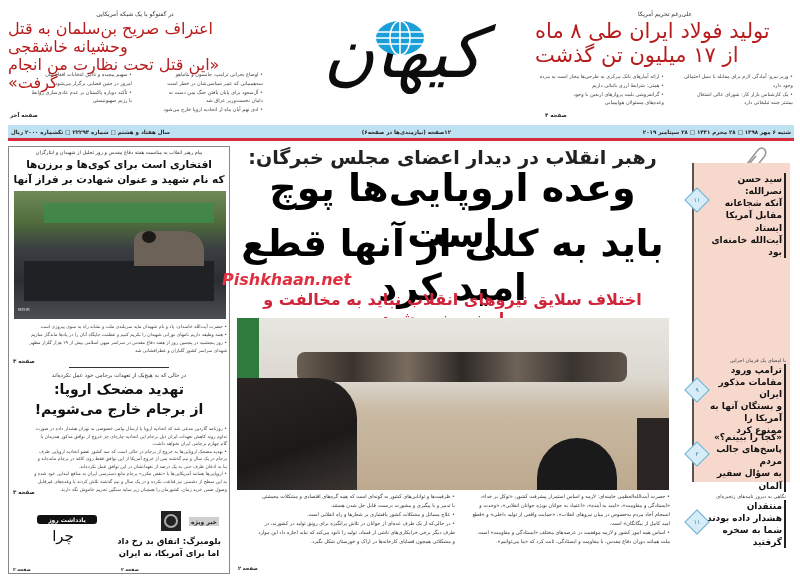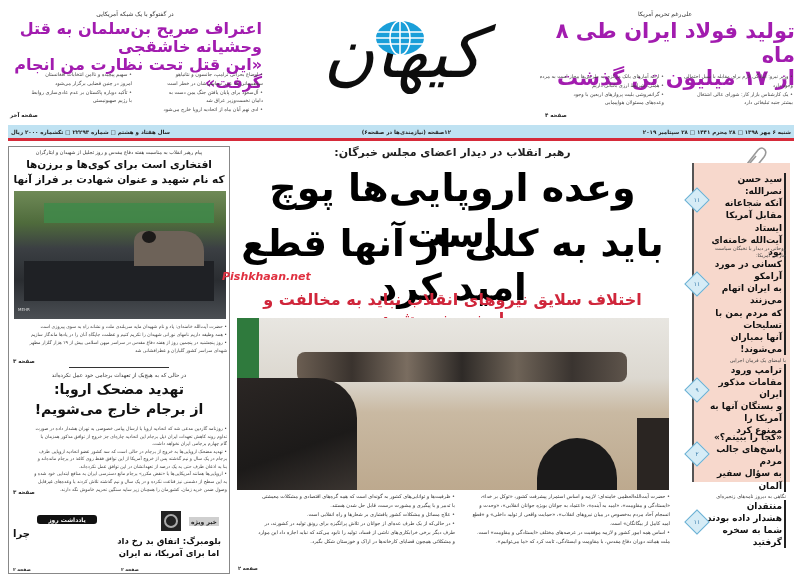--- a/index.html
+++ b/index.html
@@ -3,45 +3,45 @@
 <meta charset="utf-8">
 <style>
   * { box-sizing: border-box; margin: 0; padding: 0; }
   html, body { width: 800px; height: 579px; overflow: hidden; background: #ffffff; }
   body { font-family: "DejaVu Sans", sans-serif; color: #111; position: relative; direction: rtl; }
 
   .abs { position: absolute; }
 
   
   .mast-kicker { font-size: 6px; color: #333; text-align: center; }
-  .mast-head { font-weight: bold; text-align: right; line-height: 1.12; color: #a21caf; }
+  .mast-head { font-weight: normal; text-align: left; line-height: 1.12; color: #b91c1c; }
   .bullets { font-size: 5px; color: #444; line-height: 1.75; }
   .bullets div { white-space: nowrap; overflow: hidden; }
   .page-ref { font-size: 5.5px; font-weight: bold; color: #222; }
 
   .logo { position: absolute; left: 283px; top: 8px; width: 240px; height: 110px; }
   .logo-text { position: absolute; left: 0; top: 10px; width: 240px; text-align: center; font-family: "DejaVu Serif", serif; font-size: 70px; font-style: italic; color: #0d0d0d; line-height: 1; letter-spacing: -4px; }
   .globe { position: absolute; left: 92px; top: 12px; width: 50px; height: 36px; }
 
   
   .datebar { left: 8px; top: 125px; width: 786px; height: 13px; background: #bfe2f2; font-size: 5.5px; font-weight: bold; color: #222; display: flex; align-items: center; justify-content: space-between; padding: 0 3px; }
   .redline { left: 8px; top: 138px; width: 786px; height: 3px; background: #d62b3a; }
 
   
   .leftcol { left: 8px; top: 146px; width: 222px; height: 428px; border: 1px solid #888; }
   .photo-grave { position: absolute; left: 5px; top: 44px; width: 212px; height: 128px; background: linear-gradient(180deg, #6f8a57 0%, #4f6b3c 25%, #3b3f43 45%, #2a2d31 70%, #4b4f54 100%); overflow: hidden; }
   .divider-short { position: absolute; left: 60px; width: 100px; height: 1px; background: #333; }
   .black-tag { position: absolute; background: #111; color: #fff; font-size: 6px; font-weight: bold; text-align: center; border-radius: 3px; padding: 1px 0; }
   .grey-tag { position: absolute; background: #cfcfcf; color: #222; font-size: 6px; font-weight: bold; text-align: center; padding: 1px 0; }
 
   
-  .center-kicker { left: 235px; top: 146px; width: 435px; text-align: center; font-size: 11px; font-weight: bold; color: #222; }
+  .center-kicker { left: 235px; top: 146px; width: 435px; text-align: center; font-size: 19px; font-weight: bold; color: #222; }
   .center-head { left: 235px; width: 435px; text-align: center; font-weight: bold; color: #000; letter-spacing: -1px; }
   .center-sub { left: 235px; top: 290px; width: 435px; text-align: center; font-size: 16px; font-weight: bold; color: #d0263b; }
-  .watermark { left: 222px; top: 270px; font-size: 11px; font-weight: bold; color: #e03040; direction: ltr; font-style: italic; }
+  .watermark { left: 222px; top: 270px; font-size: 16px; font-weight: bold; color: #e03040; direction: ltr; font-style: italic; }
   .photo-meeting { left: 237px; top: 318px; width: 432px; height: 172px; background: linear-gradient(180deg, #e8e6e1 0%, #dcd8d0 35%, #c9b9a2 55%, #bda98e 100%); overflow: hidden; }
   .caption { font-size: 5px; color: #333; line-height: 1.8; }
 
   
   .rightcol { left: 692px; top: 163px; width: 98px; height: 319px; background: #f7d8cc; border-left: 2px solid #555; }
   .rc-item { position: absolute; right: 4px; width: 82px; text-align: right; }
   .rc-kicker { font-size: 5px; color: #444; line-height: 1.3; }
   .rc-head { font-size: 9px; font-weight: bold; color: #111; line-height: 1.35; border-right: 2px solid #222; padding-right: 2px; }
   .rc-badge { position: absolute; left: -16px; width: 18px; height: 18px; transform: rotate(45deg); background: #d6ecf6; border: 1px solid #6ab0d4; }
   .rc-badge span { display: block; transform: rotate(-45deg); font-size: 6px; color: #3378a8; text-align: center; line-height: 16px; }
@@ -154,21 +154,21 @@
   <div class="abs" style="right:48px;top:364px;width:20px;height:20px;background:#222;">
     <div class="abs" style="left:3px;top:3px;width:14px;height:14px;border:2px solid #aaa;border-radius:50%;"></div>
   </div>
   <div class="abs" style="right:6px;top:389px;width:108px;text-align:center;font-size:8.5px;font-weight:bold;line-height:1.4;">
     <div>بلومبرگ: اتفاق بد رخ داد</div>
     <div>اما برای آمریکا، نه ایران</div>
   </div>
   <div class="abs page-ref" style="left:112px;top:420px;font-size:4.5px;">صفحه ۲</div>
 
   <div class="black-tag" style="left:28px;top:368px;width:60px;">یادداشت روز</div>
-  <div class="abs" style="left:4px;top:380px;width:100px;text-align:left;font-size:10px;font-weight:bold;line-height:1.3;">
+  <div class="abs" style="left:4px;top:380px;width:100px;text-align:center;font-size:15px;font-weight:normal;line-height:1.3;">
     <div>چرا</div>
   </div>
   <div class="abs page-ref" style="left:4px;top:420px;font-size:4.5px;">صفحه ۲</div>
 </div>
 
 <div class="abs center-kicker">رهبر انقلاب در دیدار اعضای مجلس خبرگان:</div>
 <div class="abs center-head" style="top:166px;font-size:38px;line-height:1.2;">وعده اروپایی‌ها پوچ است</div>
 <div class="abs center-head" style="top:222px;font-size:37px;line-height:1.2;">باید به کلی از آنها قطع امید کرد</div>
 <div class="abs watermark">Pishkhaan.net</div>
 <div class="abs center-sub">اختلاف سلایق نیروهای انقلاب نباید به مخالفت و معارضه منجر شود</div>
@@ -209,32 +209,20 @@
         <span>۱۱</span>
       </div>
     <div class="rc-head">
       <div>سید حسن نصرالله:</div>
       <div>آنکه شجاعانه</div>
       <div>مقابل آمریکا ایستاد</div>
       <div>آیت‌الله خامنه‌ای بود</div>
     </div>
   </div>
 
-  <div class="rc-item" style="top:82px;">
-    <div class="rc-kicker">روحانی در دیدار با نخبگان سیاست خارجی آمریکا:</div>
-    <div class="rc-badge" style="top:30px;">
-        <span>۱۱</span>
-      </div>
-    <div class="rc-head">
-      <div>کسانی در مورد آرامکو</div>
-      <div>به ایران اتهام می‌زنند</div>
-      <div>که مردم یمن با تسلیحات</div>
-      <div>آنها بمباران می‌شوند!</div>
-    </div>
-  </div>
 
   <div class="rc-item" style="top:194px;">
     <div class="rc-kicker">با امضای یک فرمان اجرایی</div>
     <div class="rc-badge" style="top:24px;">
         <span>۹</span>
       </div>
     <div class="rc-head">
       <div>ترامپ ورود</div>
       <div>مقامات مذکور ایران</div>
       <div>و بستگان آنها به آمریکا را</div>

